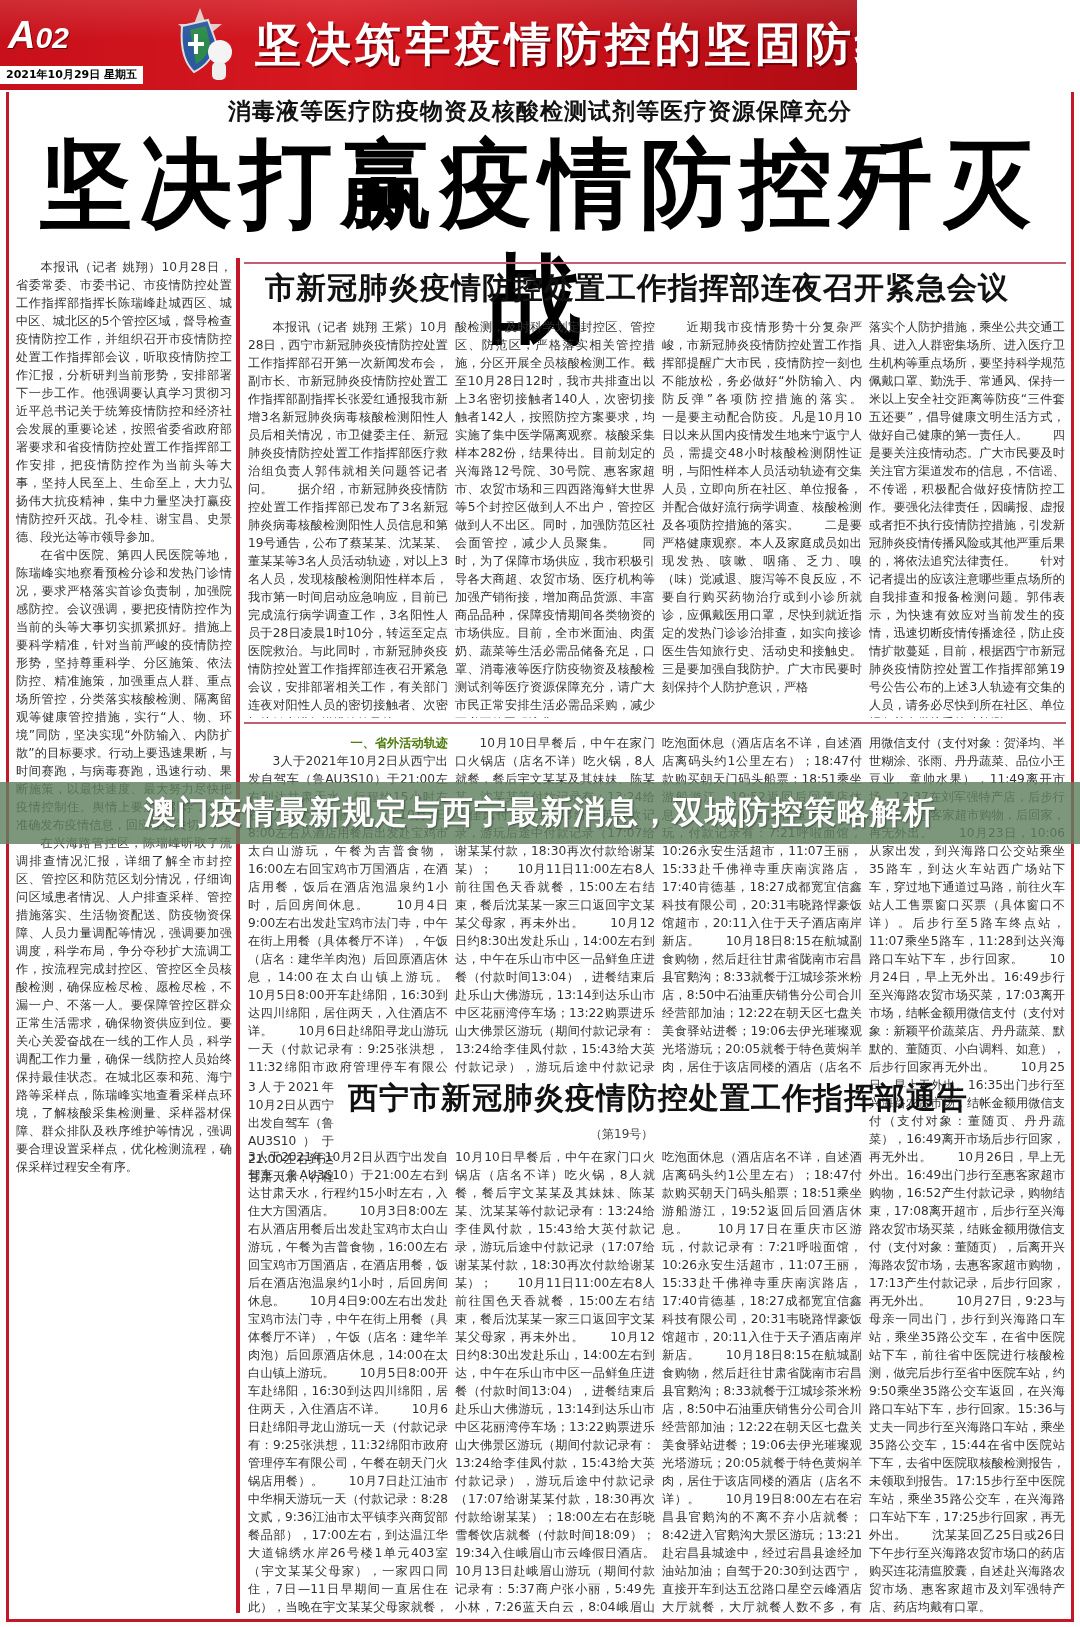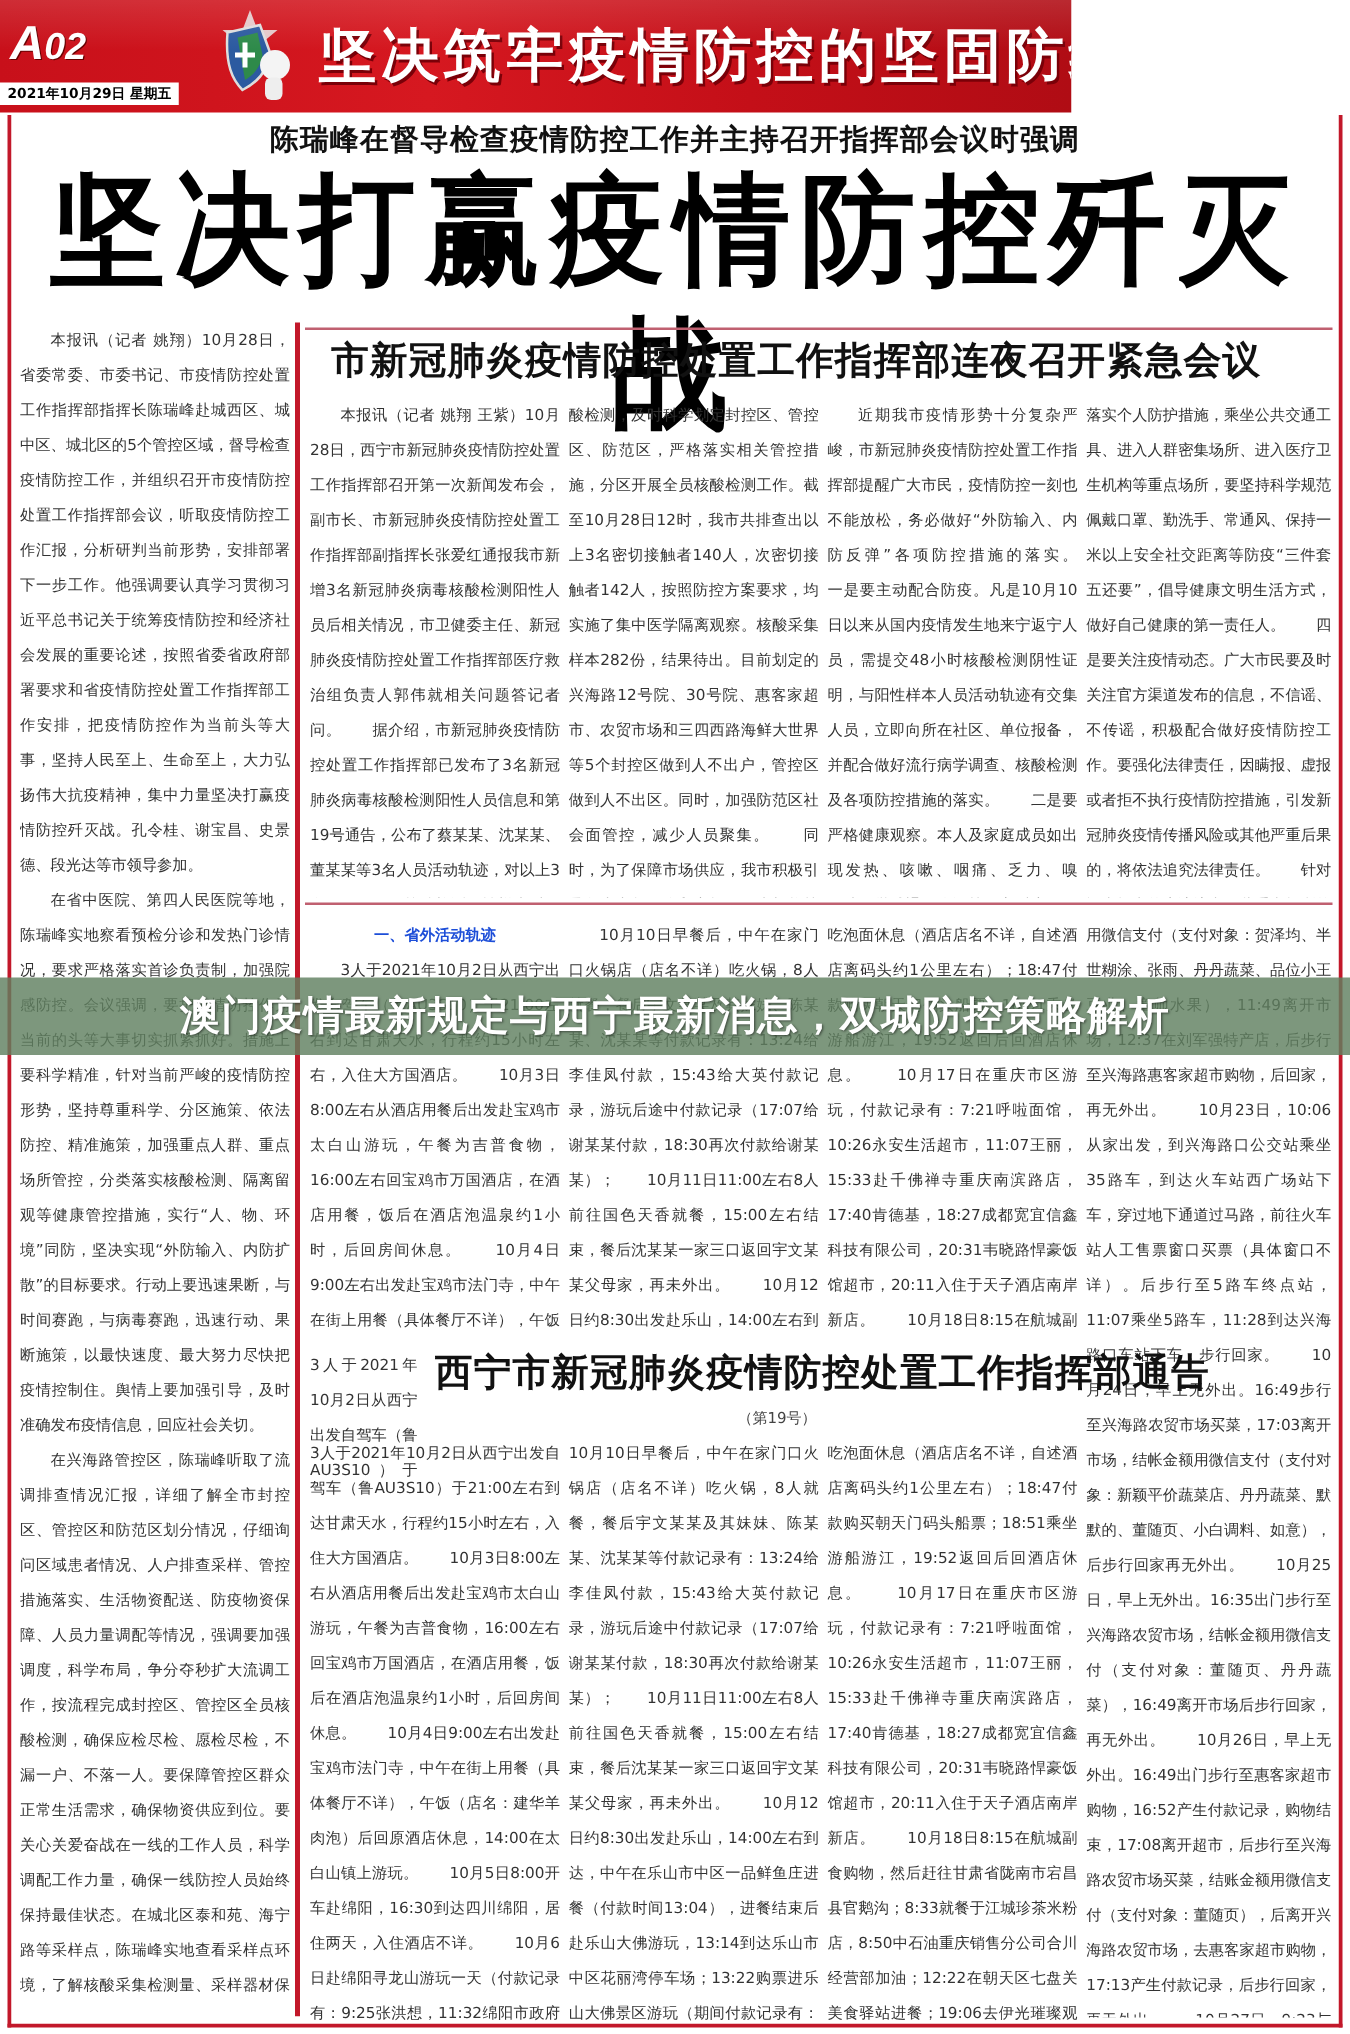--- a/index.html
+++ b/index.html
@@ -52,36 +52,36 @@
     position: absolute; left: 0; width: 1080px; top: 96px; text-align: center;
     font-family: "DejaVu Serif", serif; font-weight: bold; font-size: 23px; color: #111;
     letter-spacing: 1px;
   }
   .headline {
     position: absolute; left: 0; width: 1080px; top: 132px; text-align: center;
     font-family: "DejaVu Sans", sans-serif; font-weight: bold; font-size: 92px; color: #000;
     letter-spacing: 8px; line-height: 110px; transform: scaleY(1.05);
   }
 
-  .col { position: absolute; font-size: 12.2px; line-height: 28px; color: #333;
+  .col { position: absolute; font-size: 12.2px; line-height: 18px; color: #333;
          text-align: justify; overflow: hidden; font-family: "DejaVu Sans", sans-serif; }
   .col p { text-indent: 2em; }
   .col-left { left: 16px; top: 258px; width: 216px; height: 1350px; }
   .vrule { position: absolute; left: 236px; top: 258px; width: 4px; height: 1355px; background: #c2182a; }
 
   .hr-red { position: absolute; height: 2px; background: #c06070; }
 
   .sec-head {
     position: absolute; font-family: "DejaVu Sans", sans-serif; font-weight: bold; color: #111;
     white-space: nowrap; letter-spacing: 1px;
   }
   .sec1-head { left: 265px; top: 268px; font-size: 30px; }
   .sec2-head { left: 348px; top: 1078px; font-size: 30px; }
   .issue-no { position: absolute; left: 590px; top: 1126px; font-size: 12px; color: #444; }
-  .subsection { text-align: center; font-weight: bold; text-indent: 0 !important; color:#1d4ed8; }
+  .subsection { text-align: right; font-weight: bold; text-indent: 0 !important; color:#4d7c0f; }
 
   .overlay {
     position: absolute; left: 0; top: 782px; width: 1080px; height: 62px;
     background: rgba(96, 128, 96, 0.82);
     display: flex; align-items: center; justify-content: center;
   }
   .overlay span {
     color: #fff; font-weight: bold; font-size: 32px; letter-spacing: 1px;
     font-family: "DejaVu Sans", sans-serif; text-shadow: 1px 1px 2px rgba(0,0,0,0.5);
   }
@@ -116,21 +116,21 @@
     <circle cx="20" cy="48" r="12" fill="#f4f4f4"></circle>
       <rect x="13" y="58" width="14" height="18" rx="5" fill="#eee"></rect>
   </svg>
 
   <div class="paper-logo">西宁晚报</div>
   <div class="editors">版面 / 立方  校对 / 娟妮</div>
 </div>
 
 <div class="frame"></div>
 
-<div class="subhead">陈瑞峰在督导检查疫情防控工作并主持召开指挥部会议时强调</div>
+<div class="subhead">消毒液等医疗防疫物资及核酸检测试剂等医疗资源保障充分</div>
 <div class="headline">坚决打赢疫情防控歼灭战</div>
 
 <div class="col col-left">
   <p>本报讯（记者 姚翔）10月28日，省委常委、市委书记、市疫情防控处置工作指挥部指挥长陈瑞峰赴城西区、城中区、城北区的5个管控区域，督导检查疫情防控工作，并组织召开市疫情防控处置工作指挥部会议，听取疫情防控工作汇报，分析研判当前形势，安排部署下一步工作。他强调要认真学习贯彻习近平总书记关于统筹疫情防控和经济社会发展的重要论述，按照省委省政府部署要求和省疫情防控处置工作指挥部工作安排，把疫情防控作为当前头等大事，坚持人民至上、生命至上，大力弘扬伟大抗疫精神，集中力量坚决打赢疫情防控歼灭战。孔令桂、谢宝昌、史景德、段光达等市领导参加。</p>
   <p>在省中医院、第四人民医院等地，陈瑞峰实地察看预检分诊和发热门诊情况，要求严格落实首诊负责制，加强院感防控。会议强调，要把疫情防控作为当前的头等大事切实抓紧抓好。措施上要科学精准，针对当前严峻的疫情防控形势，坚持尊重科学、分区施策、依法防控、精准施策，加强重点人群、重点场所管控，分类落实核酸检测、隔离留观等健康管控措施，实行“人、物、环境”同防，坚决实现“外防输入、内防扩散”的目标要求。行动上要迅速果断，与时间赛跑，与病毒赛跑，迅速行动、果断施策，以最快速度、最大努力尽快把疫情控制住。舆情上要加强引导，及时准确发布疫情信息，回应社会关切。</p>
   <p>在兴海路管控区，陈瑞峰听取了流调排查情况汇报，详细了解全市封控区、管控区和防范区划分情况，仔细询问区域患者情况、人户排查采样、管控措施落实、生活物资配送、防疫物资保障、人员力量调配等情况，强调要加强调度，科学布局，争分夺秒扩大流调工作，按流程完成封控区、管控区全员核酸检测，确保应检尽检、愿检尽检，不漏一户、不落一人。要保障管控区群众正常生活需求，确保物资供应到位。要关心关爱奋战在一线的工作人员，科学调配工作力量，确保一线防控人员始终保持最佳状态。在城北区泰和苑、海宁路等采样点，陈瑞峰实地查看采样点环境，了解核酸采集检测量、采样器材保障、群众排队及秩序维护等情况，强调要合理设置采样点，优化检测流程，确保采样过程安全有序。</p>
 </div>
 <div class="vrule"></div>
 
 <div class="hr-red" style="left:244px; top:262px; width:822px;"></div>

